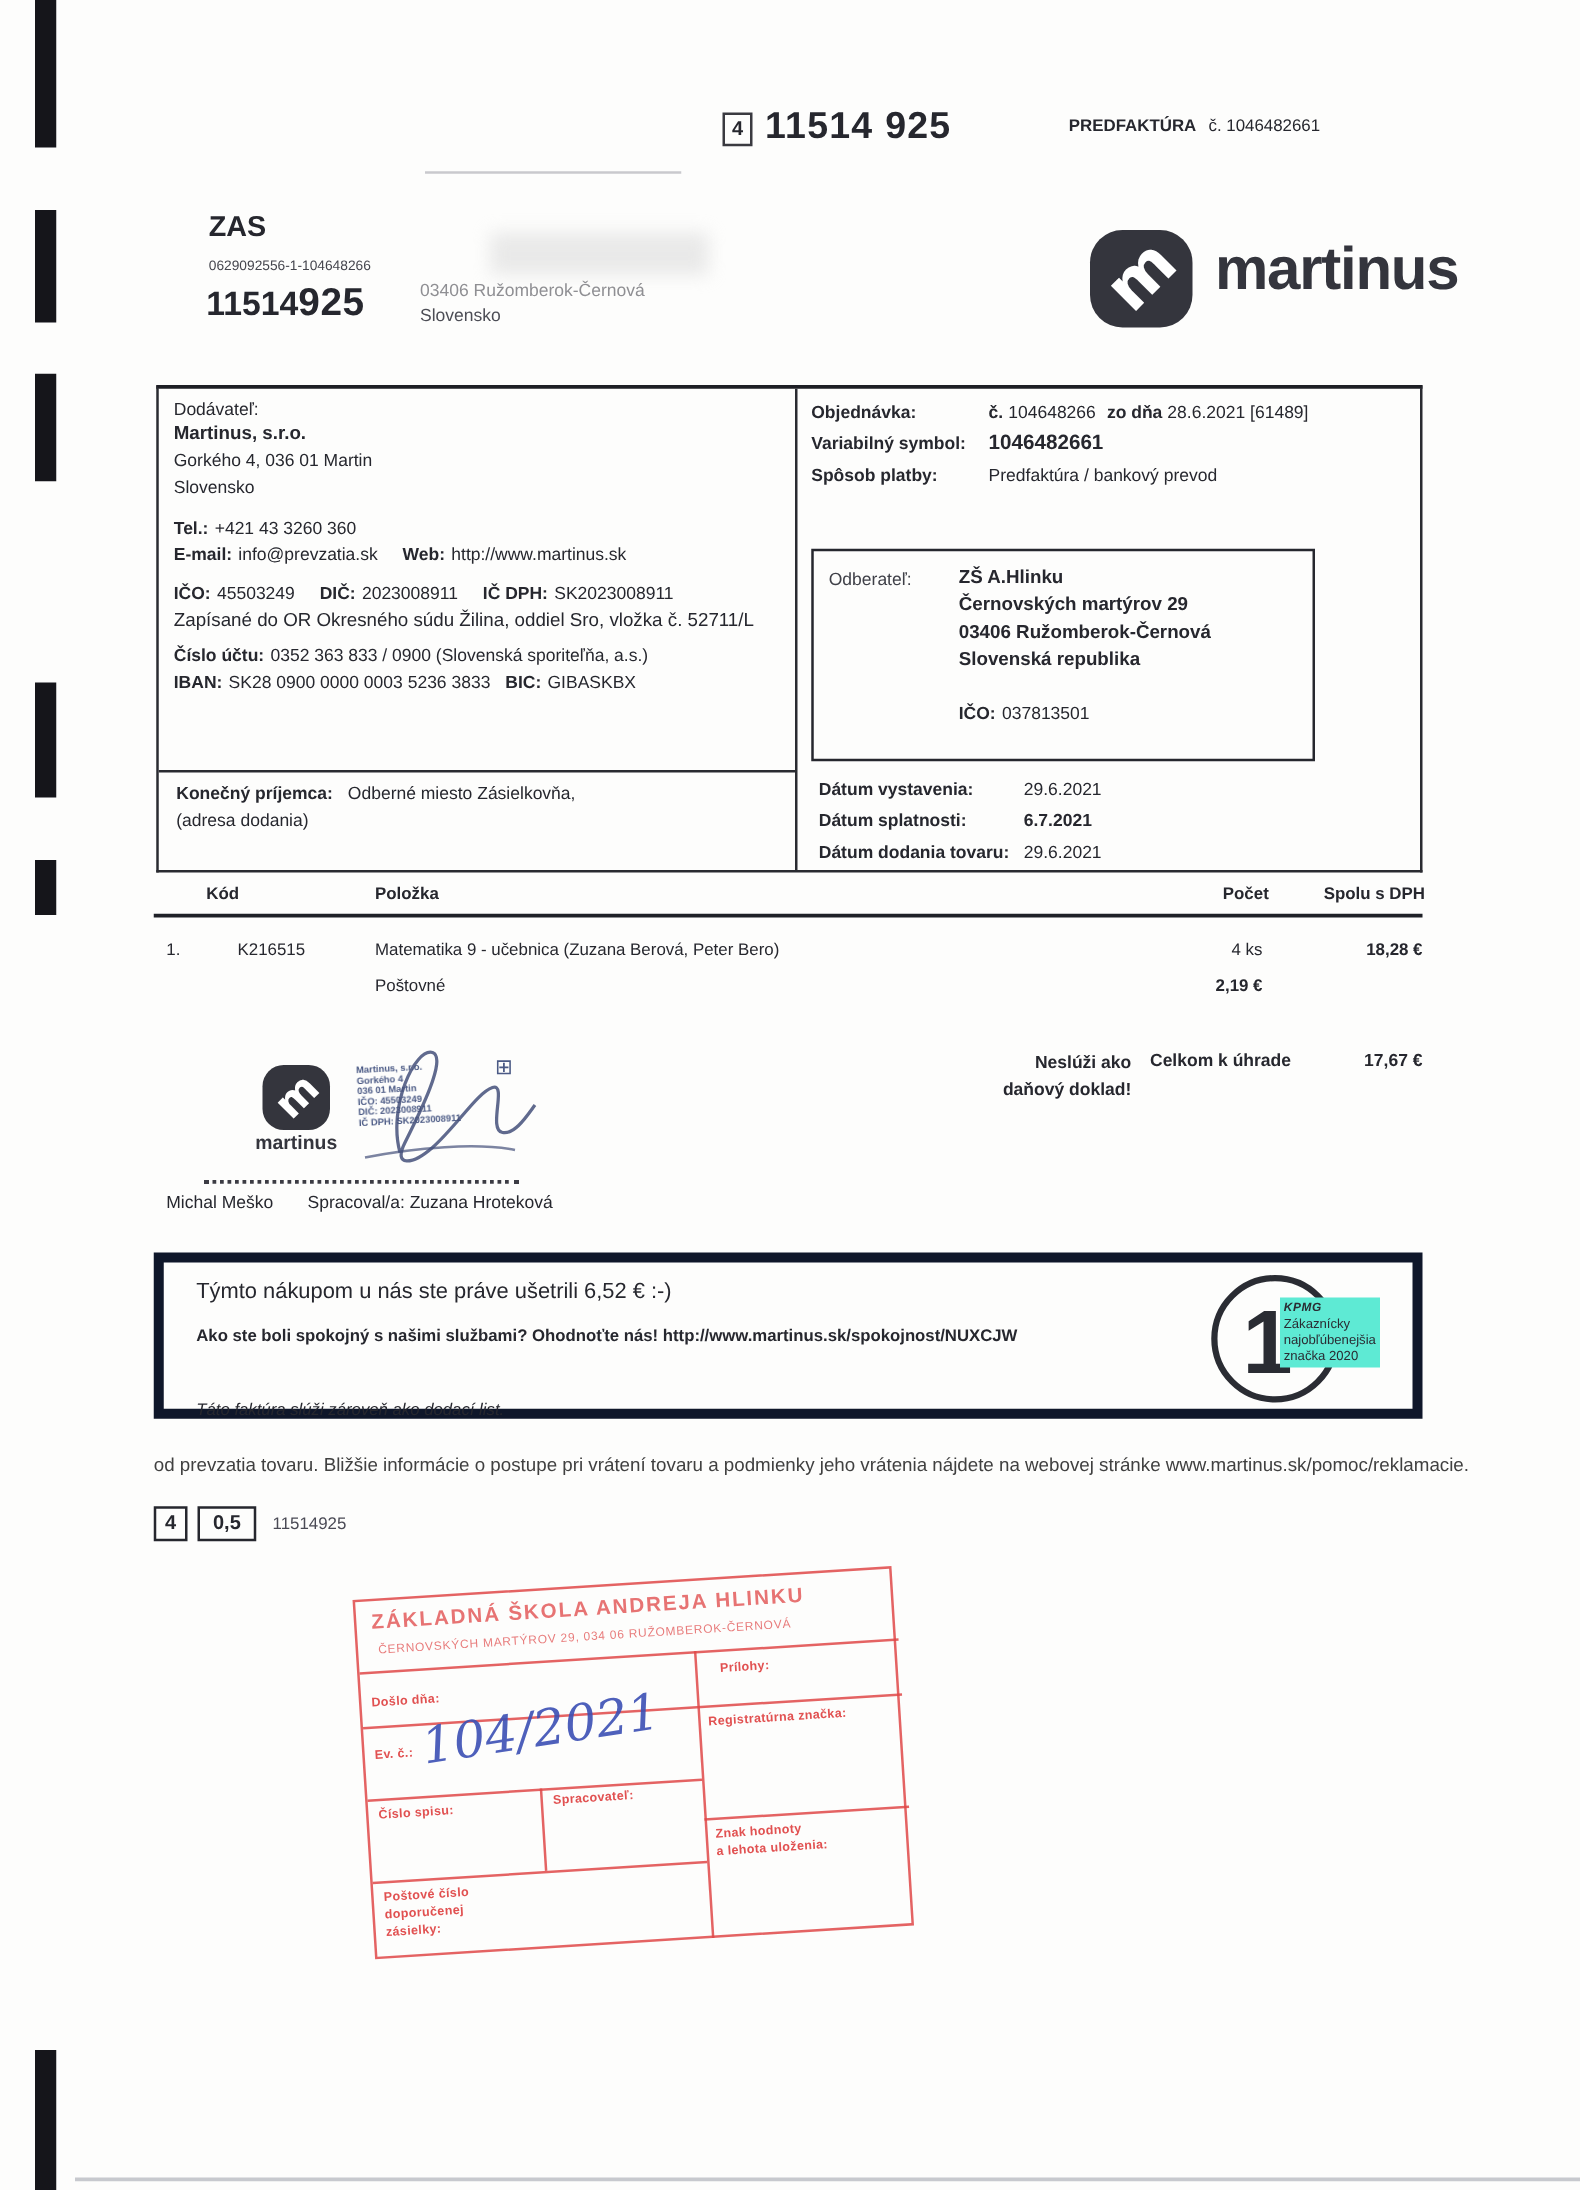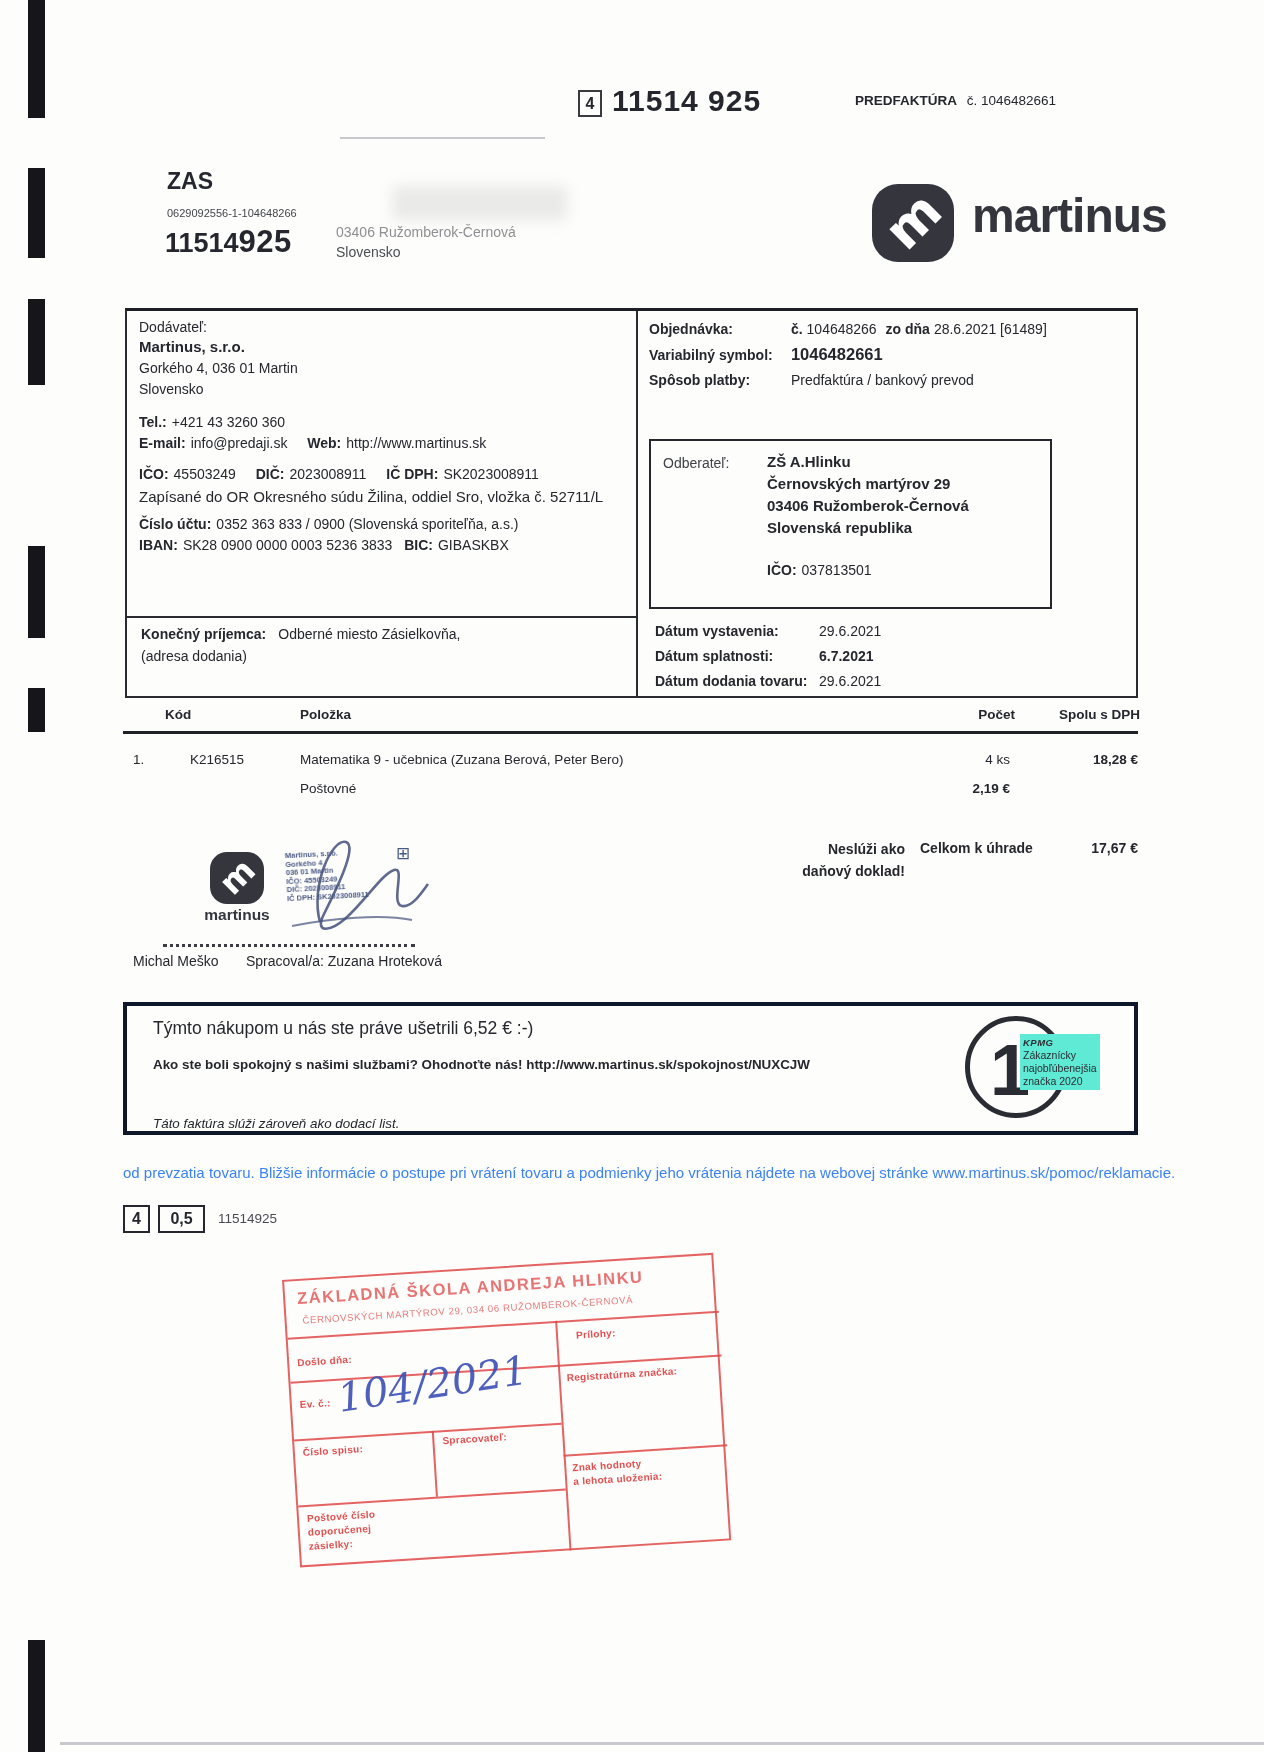--- a/index.html
+++ b/index.html
@@ -57,21 +57,21 @@
   
   .noteblk{position:absolute;left:700px;top:838px;width:205px;text-align:right;font-weight:bold;line-height:22px;font-size:14px;}
   
   .sigicon{position:absolute;left:210px;top:852px;width:54px;height:52px;background:var(--logo);border-radius:17px;}
   .sigicon span{position:absolute;left:50%;top:50%;transform:translate(-50%,-54%) rotate(-45deg);color:#fff;font-size:33px;font-weight:bold;font-family:"DejaVu Sans",sans-serif;}
   .sigword{position:absolute;left:196px;top:906px;width:82px;text-align:center;font-size:15.5px;font-weight:bold;color:var(--logo);}
   .sigstamp{position:absolute;left:286px;top:850px;font-size:7.5px;line-height:8.6px;color:#4b5a85;filter:blur(.5px);transform:rotate(-3deg);font-weight:bold;}
   .siggrid{position:absolute;left:396px;top:843px;font-size:17px;color:#4b5a85;}
   .dotline{position:absolute;left:163px;top:944px;width:252px;border-bottom:3px dotted #3c3c44;}
   
-  .savebox{position:absolute;left:123px;top:1002px;width:1015px;height:133px;border:4px solid #0f172a;}
+  .savebox{position:absolute;left:123px;top:1002px;width:1015px;height:133px;border:8px solid #0f172a;}
   .badgecircle{position:absolute;left:838px;top:10px;width:102px;height:102px;border:5px solid #2a2c33;border-radius:50%;}
   .badgeone{position:absolute;left:20px;top:8px;font-size:72px;font-weight:bold;color:#2a2c33;}
   .badgetext{position:absolute;left:893px;top:28px;background:#5eead4;padding:2px 3px;font-size:10.5px;line-height:13px;color:#2a2c33;}
   .kpmg{font-style:italic;font-weight:bold;font-size:9.5px;letter-spacing:.5px;}
   
   .codebox{position:absolute;top:1205px;height:28px;border:2.5px solid #26272e;font-weight:bold;font-size:16px;text-align:center;line-height:24px;}
   
   .stamp{position:absolute;left:282px;top:1280px;width:432px;height:288px;border:2px solid var(--redline);transform:rotate(-3.6deg);transform-origin:left top;color:var(--red);}
   .stamp .line{position:absolute;background:var(--redline);}
   .stamp .cell{position:absolute;font-size:10px;font-weight:bold;letter-spacing:.3px;white-space:nowrap;}
@@ -121,21 +121,21 @@
     <div class="hdivL"></div>
 
     <div class="t" style="left:12px;top:8px">Dodávateľ:</div>
     <div class="t b" style="left:12px;top:27px;font-size:15px">Martinus, s.r.o.</div>
     <div class="t" style="left:12px;top:49px">Gorkého 4, 036 01 Martin</div>
     <div class="t" style="left:12px;top:70px">Slovensko</div>
     <div class="t" style="left:12px;top:103px">
       <span class="lbl">Tel.:</span><span>+421 43 3260 360</span>
     </div>
     <div class="t" style="left:12px;top:124px">
-      <span class="lbl">E-mail:</span><span class="gap">info@predaji.sk</span>
+      <span class="lbl">E-mail:</span><span class="gap">info@prevzatia.sk</span>
       <span class="lbl">Web:</span><span>http://www.martinus.sk</span>
     </div>
     <div class="t" style="left:12px;top:155px">
       <span class="lbl">IČO:</span><span class="gap">45503249</span>
       <span class="lbl">DIČ:</span><span class="gap">2023008911</span>
       <span class="lbl">IČ DPH:</span><span>SK2023008911</span>
     </div>
     <div class="t sm" style="left:12px;top:177px">Zapísané do OR Okresného súdu Žilina, oddiel Sro, vložka č. 52711/L</div>
     <div class="t" style="left:12px;top:205px">
       <span class="lbl">Číslo účtu:</span><span>0352 363 833 / 0900 (Slovenská sporiteľňa, a.s.)</span>
@@ -242,21 +242,21 @@
       <div class="badgeone">1</div>
     </div>
     <div class="badgetext">
       <div class="kpmg">KPMG</div>
       <div>Zákaznícky</div>
       <div>najobľúbenejšia</div>
       <div>značka 2020</div>
     </div>
   </div>
 
-  <div class="t sm" style="left:123px;top:1164px;color:#3b82f6">od prevzatia tovaru. Bližšie informácie o postupe pri vrátení tovaru a podmienky jeho vrátenia nájdete na webovej stránke www.martinus.sk/pomoc/reklamacie.</div>
+  <div class="t sm" style="left:123px;top:1164px;color:#404040">od prevzatia tovaru. Bližšie informácie o postupe pri vrátení tovaru a podmienky jeho vrátenia nájdete na webovej stránke www.martinus.sk/pomoc/reklamacie.</div>
 
   <div class="codebox" style="left:123px;width:27px">4</div>
   <div class="codebox" style="left:158px;width:47px">0,5</div>
   <div class="t" style="left:218px;top:1211px;font-size:13.5px;color:#4a4a55">11514925</div>
 
   <div class="stamp">
     <div class="stitle">ZÁKLADNÁ ŠKOLA ANDREJA HLINKU</div>
     <div class="ssub">ČERNOVSKÝCH MARTÝROV 29, 034 06 RUŽOMBEROK-ČERNOVÁ</div>
     <div class="line" style="left:0;top:56px;width:432px;height:2px"></div>
     <div class="line" style="left:268px;top:56px;width:2px;height:230px"></div>

